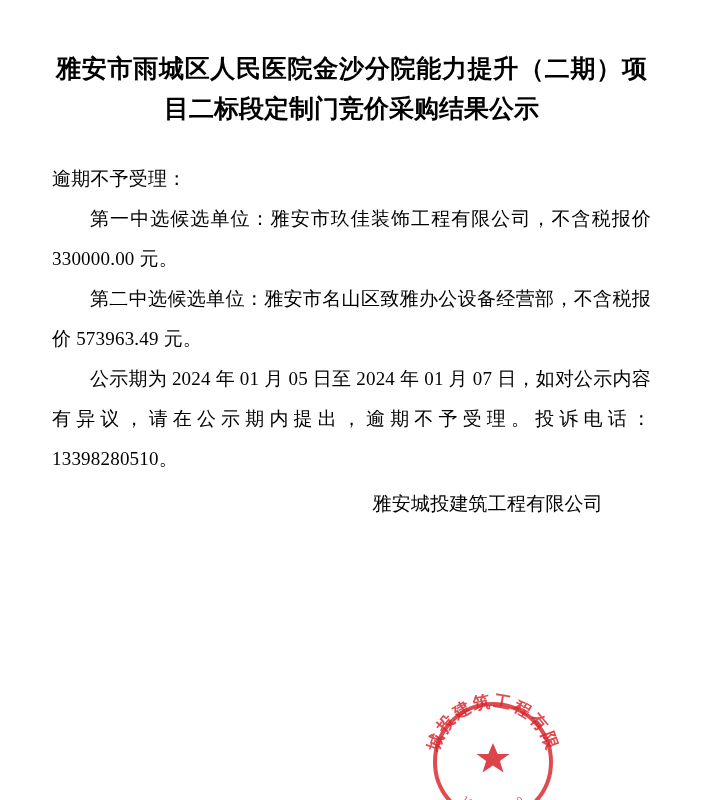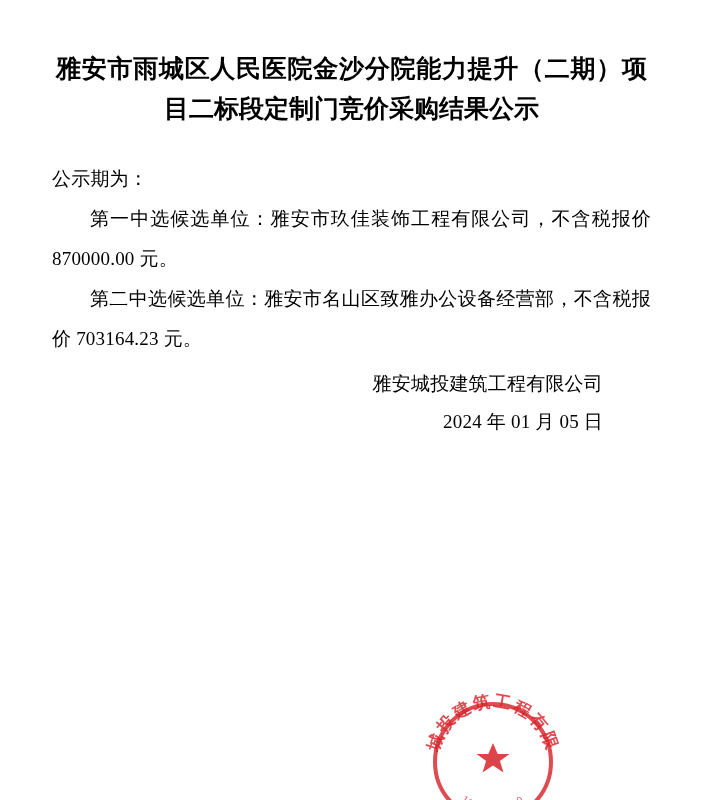--- a/index.html
+++ b/index.html
@@ -74,28 +74,28 @@
   }
 </style>
 </head>
 <body>
 
 <div class="page">
 
   <div class="doc-title">雅安市雨城区人民医院金沙分院能力提升（二期）项目二标段定制门竞价采购结果公示</div>
 
   <div class="body-text">
-    <p class="para noindent">公示期为：</p>
-    <p class="para">第一中选候选单位：雅安市玖佳装饰工程有限公司，不含税报价 870000.00 元。</p>
-    <p class="para">第二中选候选单位：雅安市名山区致雅办公设备经营部，不含税报价 703164.23 元。</p>
+    <p class="para noindent">逾期不予受理：</p>
+    <p class="para">第一中选候选单位：雅安市玖佳装饰工程有限公司，不含税报价 330000.00 元。</p>
+    <p class="para">第二中选候选单位：雅安市名山区致雅办公设备经营部，不含税报价 573963.49 元。</p>
+    <p class="para">公示期为 2024 年 01 月 05 日至 2024 年 01 月 07 日，如对公示内容有异议，请在公示期内提出，逾期不予受理。投诉电话：13398280510。</p>
   </div>
 
   <div class="sign-block">
     <div class="sign-line">雅安城投建筑工程有限公司</div>
-    <div class="sign-line">2024 年 01 月 05 日</div>
   </div>
 
   <div class="seal">
     <svg width="150" height="150" viewBox="0 0 150 150" xmlns="http://www.w3.org/2000/svg">
       <defs>
         <path id="sealArc" d="M 20,75 A 55,55 0 1 1 130,75"></path>
         <path id="sealArcBottom" d="M 33,100 A 48,48 0 0 0 117,100"></path>
       </defs>
       <circle cx="75" cy="75" r="58" fill="none" stroke="#d7232a" stroke-width="4" opacity="0.82"></circle>
       <g opacity="0.82" fill="#d7232a" font-family="'Liberation Serif', serif" font-size="17" font-weight="bold" letter-spacing="2.2">

